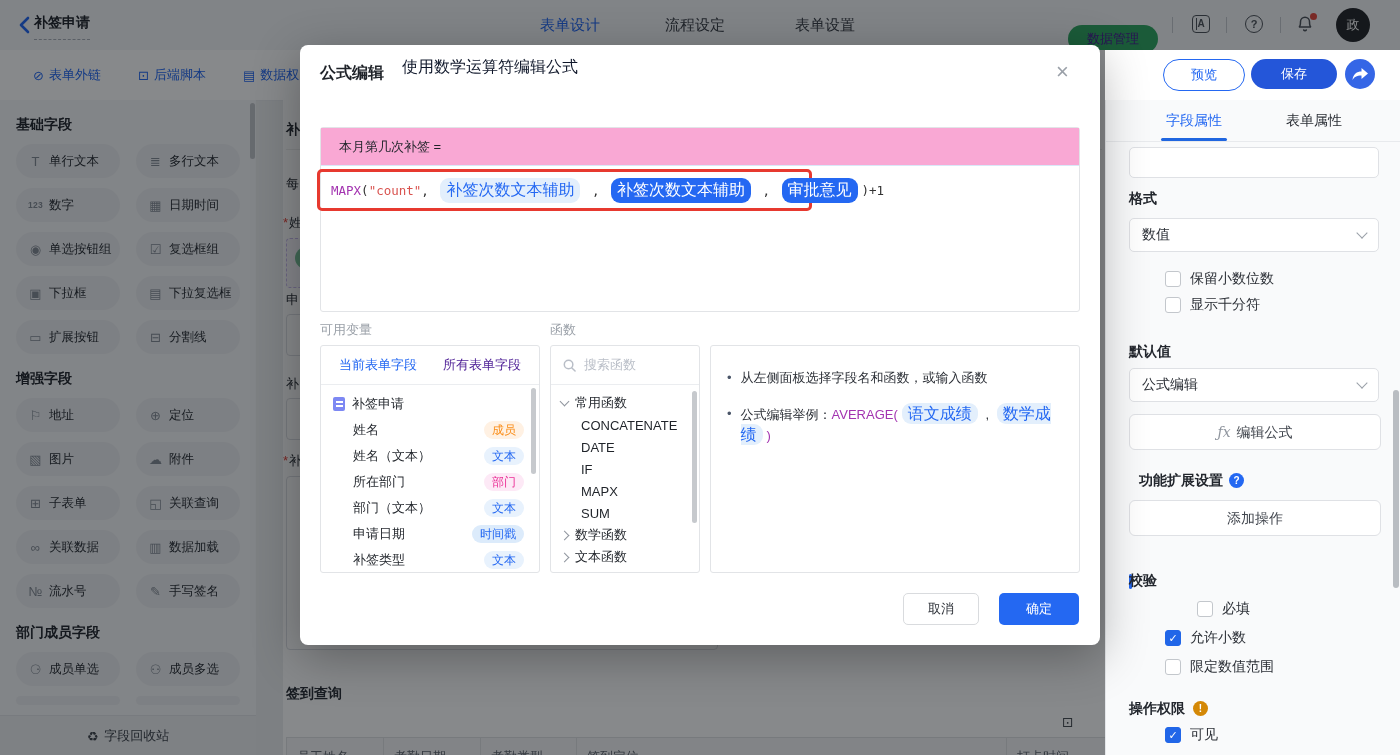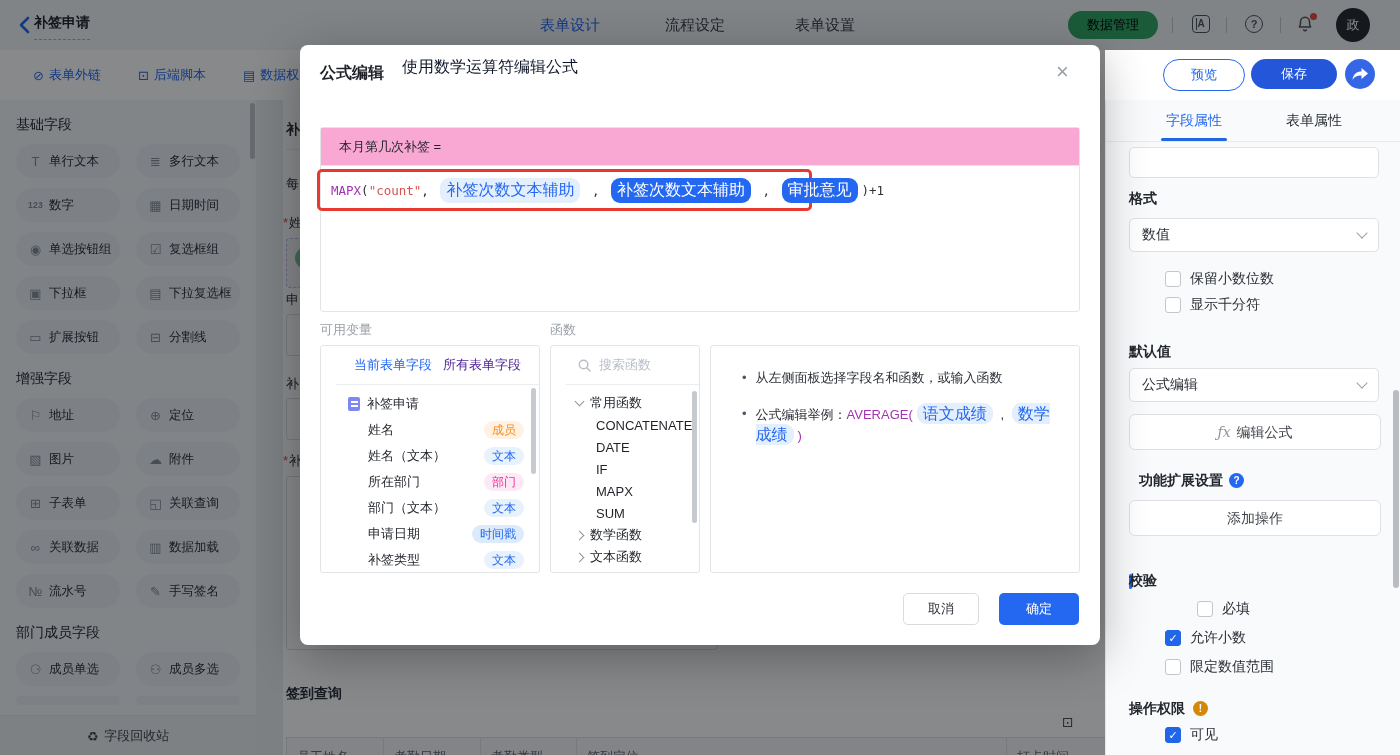--- a/index.html
+++ b/index.html
@@ -8,21 +8,21 @@
   .abs{position:absolute;}
 
   
   #topbar{left:0;top:0;width:1400px;height:50px;background:#f4f5f7;}
   #back-btn{left:16px;top:15px;width:20px;height:20px;cursor:pointer;}
   #page-title{left:34px;top:14px;font-size:14px;font-weight:700;color:#23272e;
     border-bottom:1px dashed #a9afb8;padding-bottom:7px;}
   .tb-tab{position:absolute;top:16px;font-size:15px;color:#3a3f47;cursor:pointer;}
   .tb-tab.active{color:#2468f2;}
   #tb-tab-0{left:540px;} #tb-tab-1{left:665px;} #tb-tab-2{left:795px;}
-  #data-manage{left:1068px;top:11px;width:90px;height:28px;background:#30a862;color:#000000;
+  #data-manage{left:1068px;top:25px;width:90px;height:28px;background:#30a862;color:#4c1d95;
     border-radius:14px;text-align:center;line-height:28px;font-size:13px;cursor:pointer;}
   .tb-sep{position:absolute;top:17px;width:1px;height:16px;background:#c6cad0;}
   #sep-a{left:1172px;} #sep-b{left:1226px;} #sep-c{left:1280px;}
   .tb-icon{position:absolute;top:15px;width:20px;height:20px;color:#4e545b;cursor:pointer;}
   #book-icon{left:1192px;border:1.6px solid #4e545b;border-radius:4px;width:16px;height:16px;
     text-align:center;line-height:16px;font-size:10px;font-weight:700;}
   #book-icon::before{content:"";position:absolute;left:2.5px;top:2px;bottom:2px;width:1.4px;background:#4e545b;}
   #help-icon{left:1245px;border:1.6px solid #4e545b;border-radius:50%;width:16px;height:16px;
     text-align:center;line-height:16px;font-size:11px;font-weight:700;}
   #bell-icon{left:1296px;}
@@ -36,21 +36,21 @@
   .tb-link .lk-ic{font-size:13px;}
   #tb-link-0{left:33px;} #tb-link-1{left:138px;} #tb-link-2{left:243px;}
   #preview-btn{left:1163px;top:9px;width:80px;height:30px;border:1px solid #2468f2;border-radius:16px;
     color:#2468f2;background:#fff;text-align:center;line-height:30px;font-size:13px;cursor:pointer;}
   #save-btn{left:1251px;top:9px;width:86px;height:30px;background:#2456d9;border-radius:16px;color:#fff;
     text-align:center;line-height:30px;font-size:13px;cursor:pointer;}
   #share-btn{left:1345px;top:9px;width:30px;height:30px;border-radius:50%;background:#3566e6;cursor:pointer;}
 
   
   #sidebar{left:0;top:100px;width:256px;height:655px;background:#f6f7f9;}
-  .sb-title{position:relative;margin:16px 0 10px 16px;font-size:14px;font-weight:400;color:#23272e;}
+  .sb-title{position:relative;margin:16px 0 10px 16px;font-size:14px;font-weight:700;color:#23272e;}
   .sb-grid{position:relative;margin-left:16px;width:226px;display:flex;flex-wrap:wrap;gap:10px 16px;}
   .pill{width:104px;height:34px;background:#eceef1;border-radius:17px;display:flex;align-items:center;
     gap:6px;padding-left:12px;box-sizing:border-box;cursor:grab;}
   .pill .p-ic{color:#858c96;font-size:13px;width:15px;text-align:center;flex:none;}
   .pill .p-ic.small{font-size:8.5px;font-weight:700;letter-spacing:.3px;}
   .pill .p-tx{color:#2b2f36;font-size:12.5px;white-space:nowrap;}
   .pill.clip{height:9px;overflow:hidden;}
   #sb-scroll{left:250px;top:103px;width:5px;height:56px;border-radius:3px;background:#c2c5ca;}
   #recycle-bar{left:0;top:715px;width:256px;height:40px;background:#eef0f2;border-top:1px solid #e3e5e8;
     display:flex;align-items:center;justify-content:center;gap:6px;color:#40454d;font-size:13px;cursor:pointer;z-index:2;}
@@ -120,21 +120,21 @@
   #red-box{left:17px;top:124px;width:495px;height:42px;border:3px solid #e7392f;border-radius:5px;box-sizing:border-box;z-index:11;}
   #formula-line{left:31px;top:135px;height:21px;display:flex;align-items:center;z-index:12;
     font-family:"DejaVu Sans Mono",monospace;font-size:12.5px;color:#333;white-space:pre;}
   .f-fn{color:#a333b0;}
   .f-str{color:#d9534f;}
   .chip{font-family:"Liberation Sans",sans-serif;font-size:16px;border-radius:9px;padding:2px 6px;margin:0 4px;cursor:pointer;}
   .chip.light{background:#e3effc;color:#2468f2;}
   .chip.solid{background:#2468f2;color:#fff;}
   .sec-label{position:absolute;top:276px;font-size:13px;color:#9aa0a8;}
   #var-label{left:20px;} #fn-label{left:250px;}
-  .m-box{position:absolute;top:300px;height:228px;box-sizing:border-box;border:1px solid #e2e4e7;border-radius:3px;background:#fff;overflow:hidden;padding-left:15px;}
+  .m-box{position:absolute;top:300px;height:228px;box-sizing:border-box;border:1px solid #e2e4e7;border-radius:3px;background:#fff;overflow:hidden;}
   #var-box{left:20px;width:220px;}
   #fn-box{left:250px;width:150px;}
   #help-box{left:410px;width:370px;}
   #var-tabs{display:flex;height:38px;border-bottom:1px solid #ebedf0;align-items:center;
     justify-content:space-between;padding:0 18px;}
   .v-tab{font-size:13px;color:#4c1d95;cursor:pointer;}
   .v-tab.active{color:#2468f2;}
   .tree-row{height:26px;display:flex;align-items:center;cursor:pointer;}
   .tr-root{padding-left:12px;gap:7px;}
   .tr-field{padding-left:32px;justify-content:space-between;padding-right:15px;}

